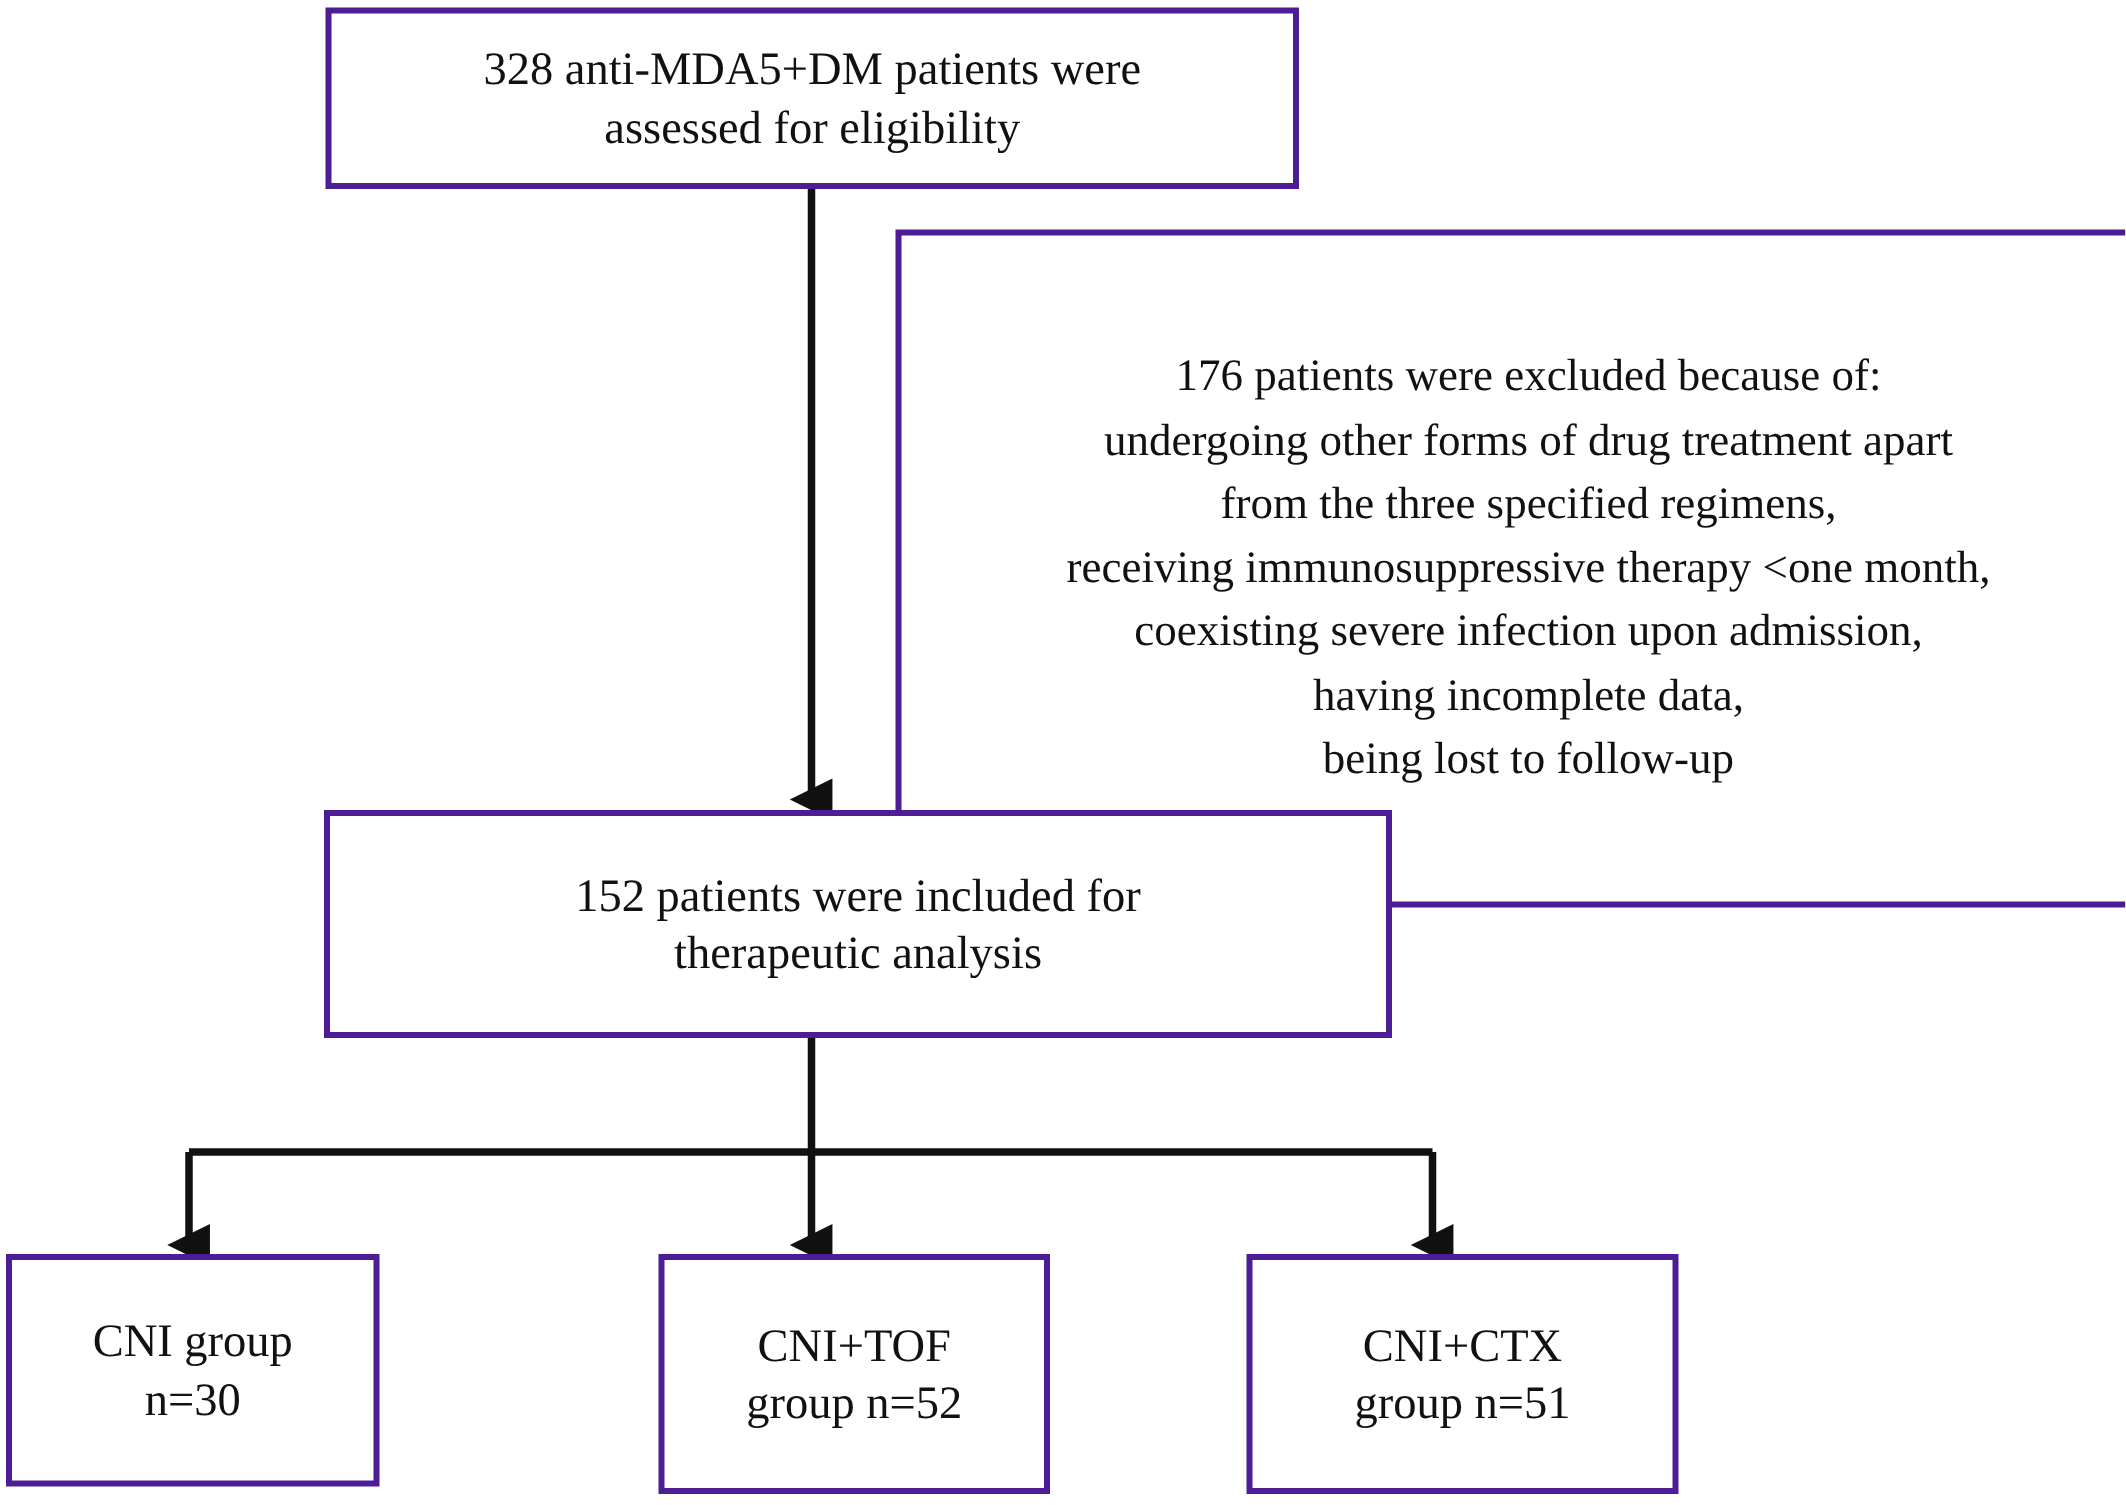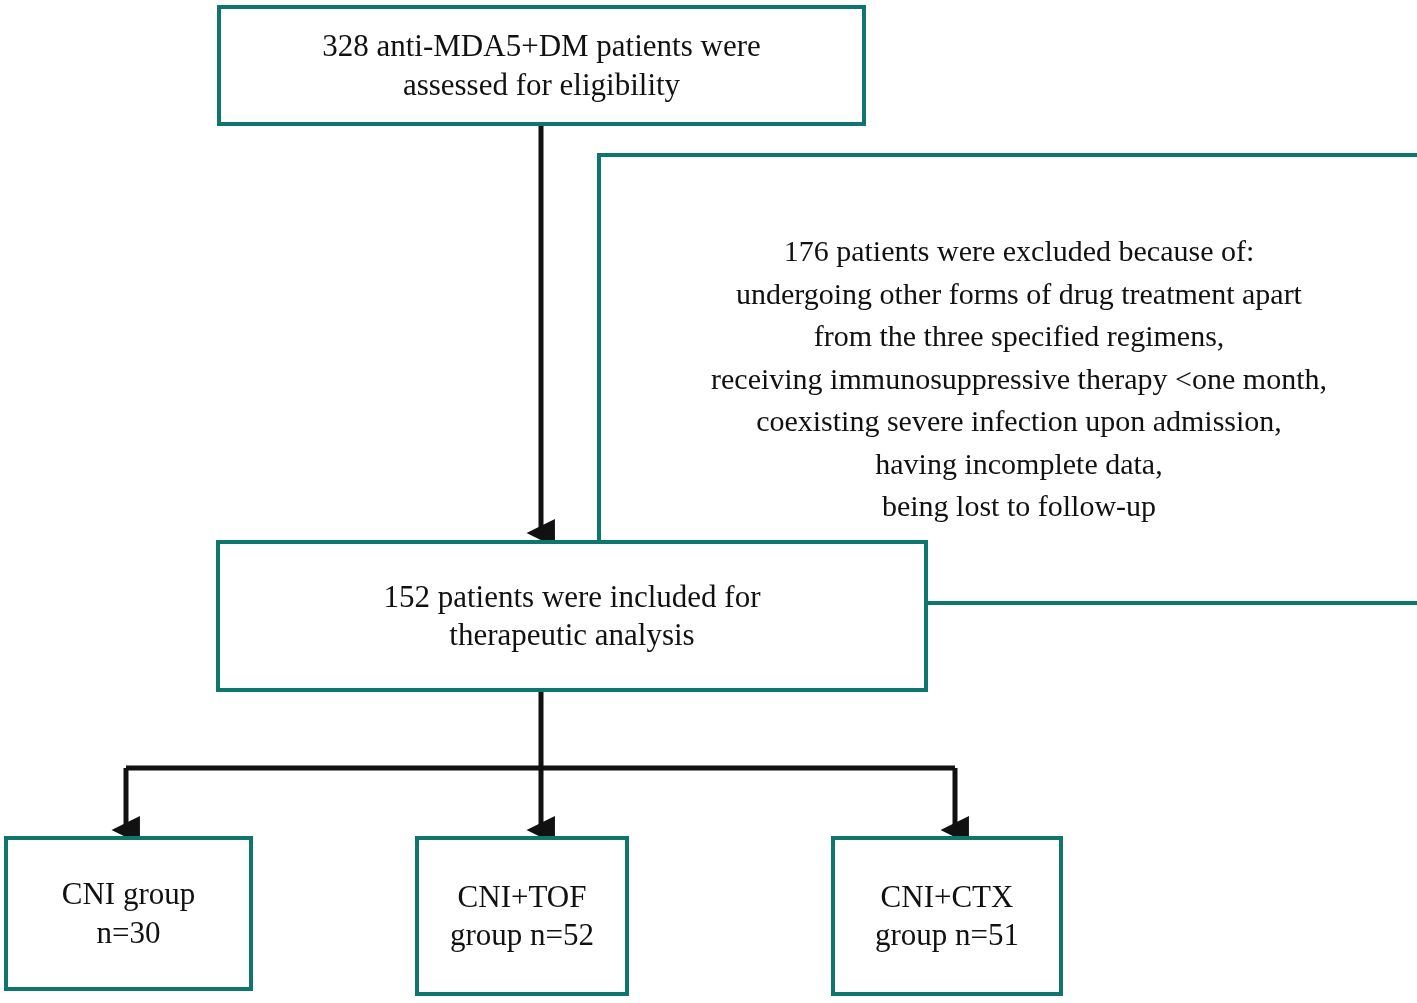--- a/index.html
+++ b/index.html
@@ -21,21 +21,21 @@
     position: absolute;
     left: 0;
     top: 0;
     width: 1417px;
     height: 1003px;
     pointer-events: none;
   }
   .node {
     position: absolute;
     box-sizing: border-box;
-    border: 4px solid #0f766e;
+    border: 4px solid #4c1d95;
     background: #ffffff;
     display: flex;
     align-items: center;
     justify-content: center;
   }
   .node-text {
     text-align: center;
     line-height: 1.24;
     white-space: pre-line;
     color: #111111;
@@ -68,26 +68,26 @@
   #node-included .node-text {
     font-size: 31px;
     padding: 0 24px;
   }
 
   #node-cni {
     left: 4px;   top: 836px;
     width: 249px; height: 155px;
   }
   #node-cni-tof {
-    left: 415px; top: 836px;
-    width: 214px; height: 160px;
+    left: 439px; top: 836px;
+    width: 261px; height: 160px;
   }
   #node-cni-ctx {
     left: 831px; top: 836px;
-    width: 232px; height: 160px;
+    width: 288px; height: 160px;
   }
   #node-cni .node-text,
   #node-cni-tof .node-text,
   #node-cni-ctx .node-text {
     font-size: 31px;
     padding: 0 10px;
   }
 </style>
 </head>
 <body>

